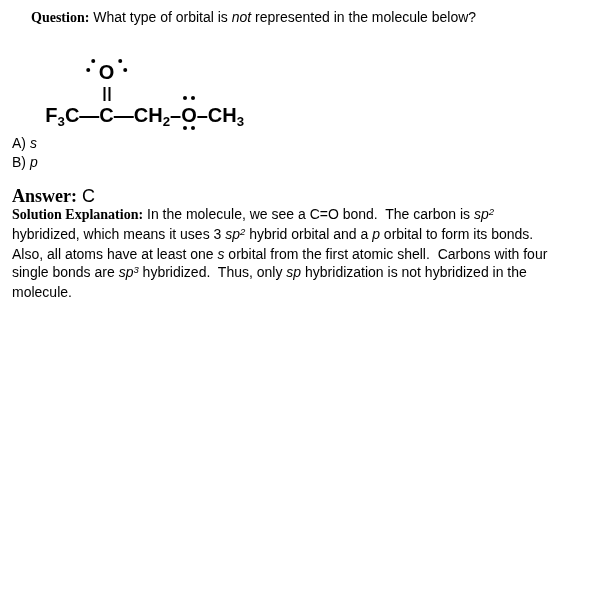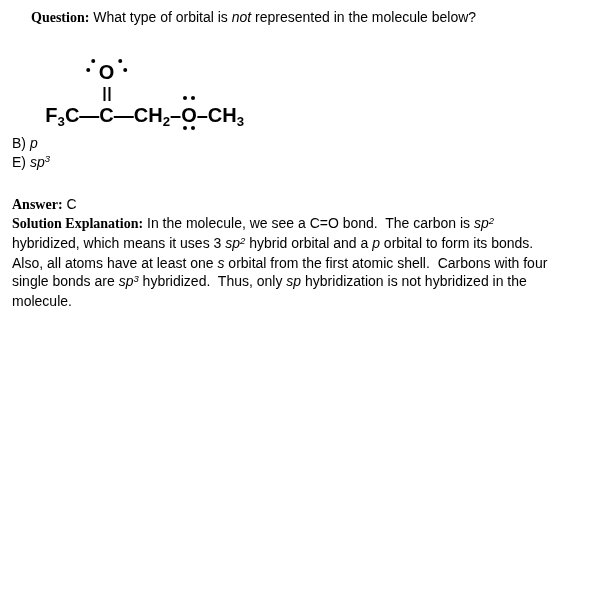--- a/index.html
+++ b/index.html
@@ -42,39 +42,39 @@
   .eo-t1{left:2px;top:-7px;}
   .eo-t2{left:10px;top:-7px;}
   .eo-b1{left:2px;top:23px;}
   .eo-b2{left:10px;top:23px;}
 
   
   .options{margin-top:29px;font-size:14px;}
   .opt{line-height:18.6px;height:18.6px;white-space:pre;}
 
   
-  .answer-line{margin-top:24px;font-size:14px;line-height:18px;white-space:pre;}
+  .answer-line{margin-top:16px;font-size:18px;line-height:18px;white-space:pre;}
   .solution .sol-line{font-size:14px;line-height:18px;white-space:pre;}
 </style>
 </head>
 <body>
 
 <div class="page">
 
   <div class="qline"><span class="b sf">Question:</span><span> What type of orbital is </span><span class="i">not</span><span> represented in the molecule below?</span></div>
 
   <div class="molecule">
     <div class="chain">
       <span><span>F</span><span class="sub">3</span><span>C</span></span><span>—</span><span class="atom-rel"><span class="dbl-bond"></span><span class="carbonyl-o atom-rel"><span class="dot co-d1"></span><span class="dot co-d2"></span><span class="dot co-d3"></span><span class="dot co-d4"></span><span>O</span></span><span>C</span></span><span>—</span><span><span>CH</span><span class="sub">2</span></span><span>–</span><span class="atom-rel"><span class="dot eo-t1"></span><span class="dot eo-t2"></span><span class="dot eo-b1"></span><span class="dot eo-b2"></span><span>O</span></span><span>–</span><span><span>CH</span><span class="sub">3</span></span>
     </div>
   </div>
 
   <div class="options">
+    <div class="opt"><span>A) </span><span class="i">s</span></div>
     <div class="opt"><span>B) </span><span class="i">p</span></div>
-    <div class="opt"><span>E) </span><span class="i">sp</span><span class="i sup">3</span></div>
   </div>
 
   <div class="answer-line"><span class="b sf">Answer:</span><span> C</span></div>
 
   <div class="solution">
     <div class="sol-line"><span class="b sf">Solution Explanation:</span><span> In the molecule, we see a C=O bond.  The carbon is </span><span class="i">sp</span><span class="i sup">2</span></div>
     <div class="sol-line"><span>hybridized, which means it uses 3 </span><span class="i">sp</span><span class="i sup">2</span><span> hybrid orbital and a </span><span class="i">p</span><span> orbital to form its bonds.</span></div>
     <div class="sol-line"><span>Also, all atoms have at least one </span><span class="i">s</span><span> orbital from the first atomic shell.  Carbons with four</span></div>
     <div class="sol-line"><span>single bonds are </span><span class="i">sp</span><span class="i sup">3</span><span> hybridized.  Thus, only </span><span class="i">sp</span><span> hybridization is not hybridized in the</span></div>
     <div class="sol-line"><span>molecule.</span></div>

